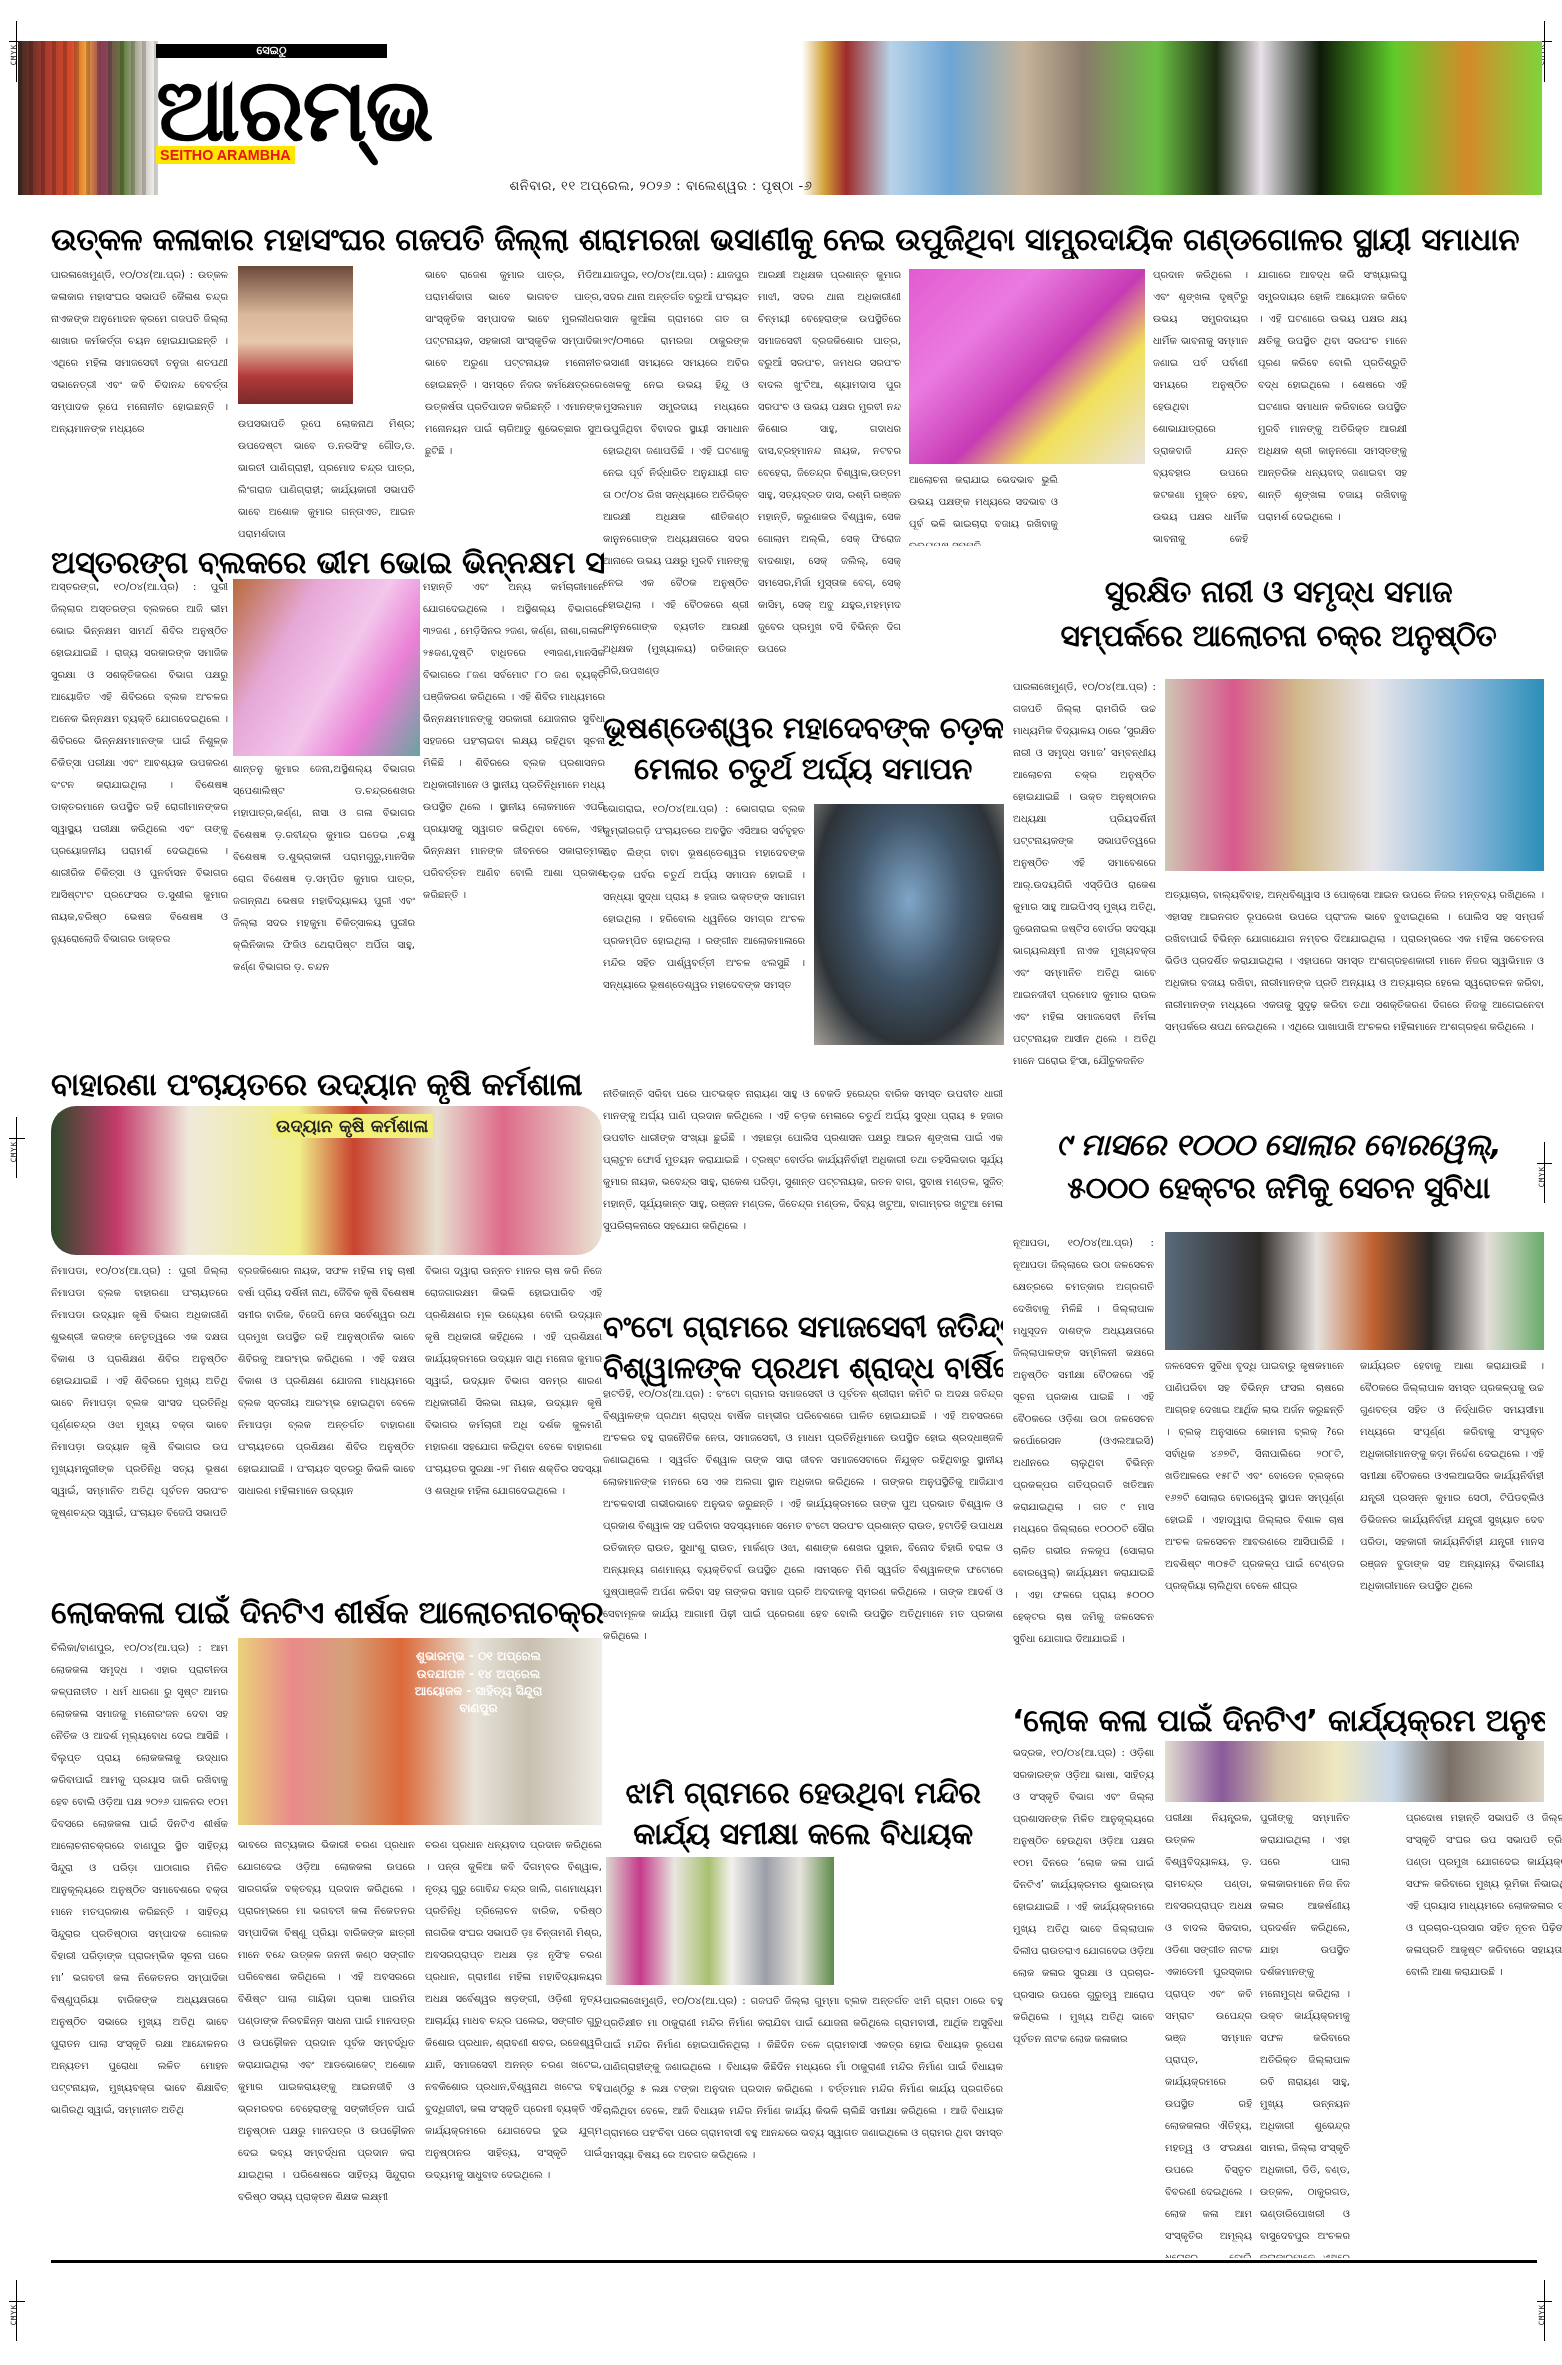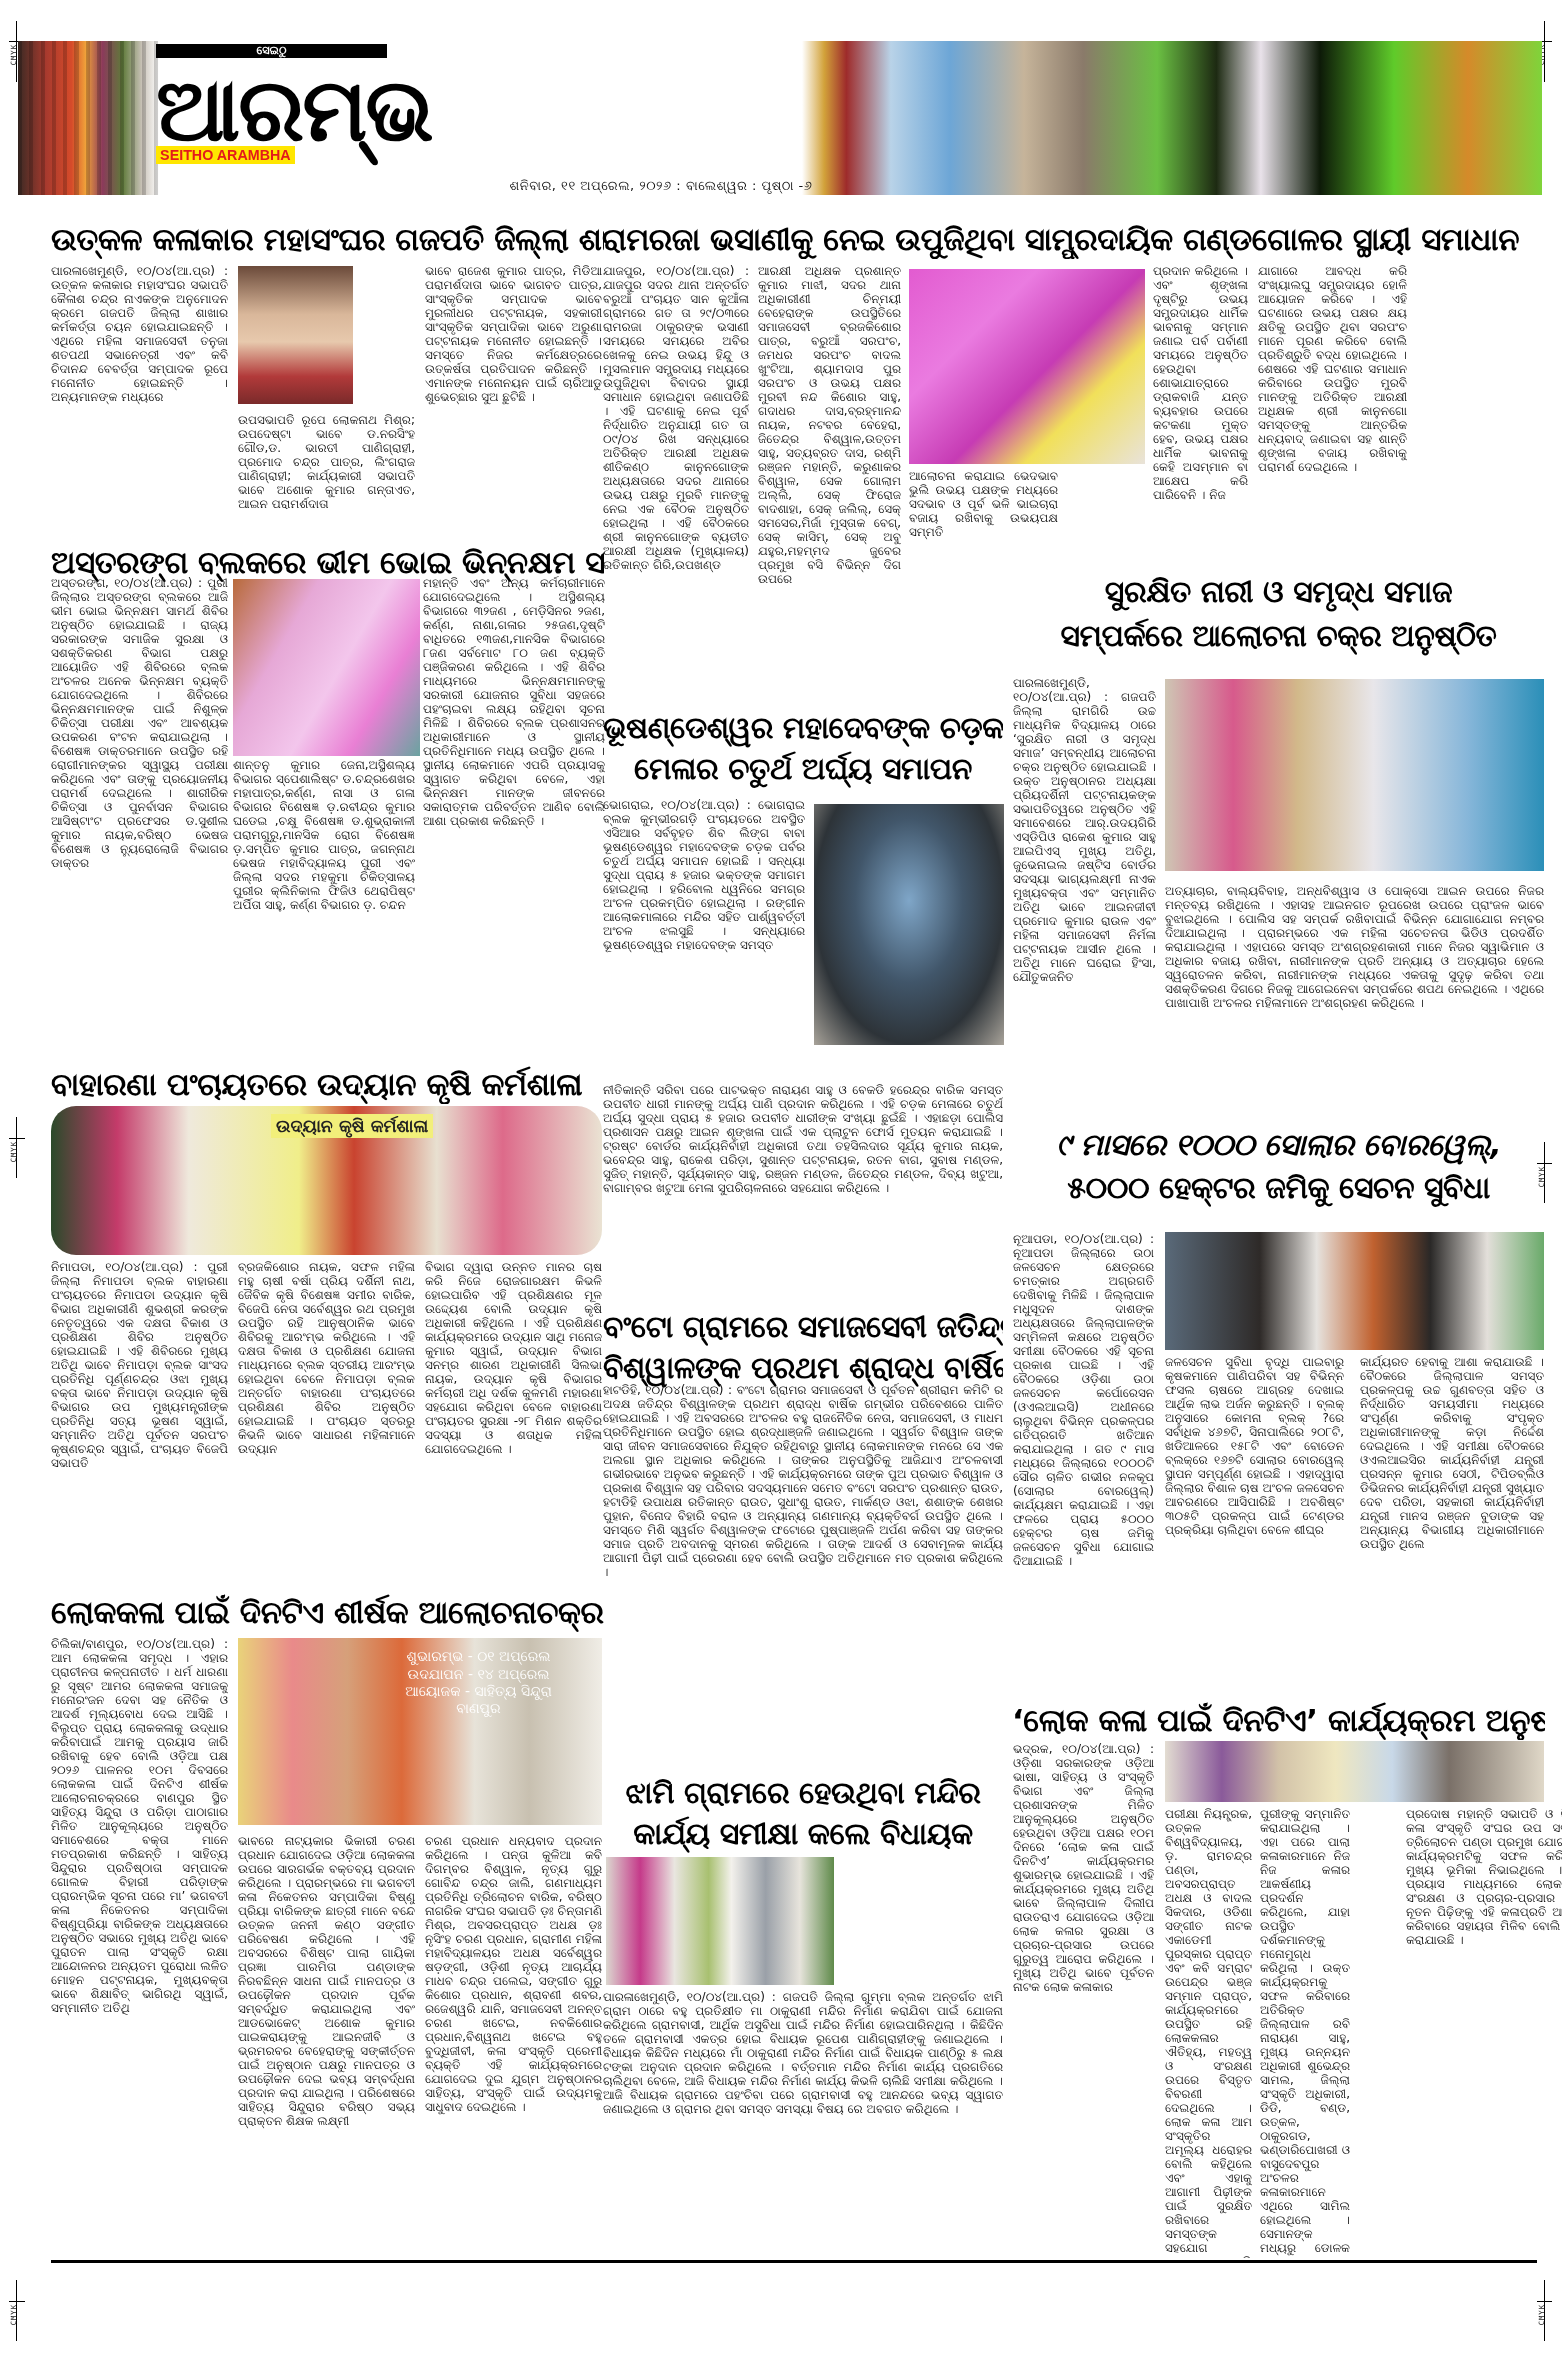--- a/index.html
+++ b/index.html
@@ -24,21 +24,21 @@
   .logo-main { position: absolute; left: 0; top: 15.4px; width: 231px; height: 102px; font-size: 87px; line-height: 102px; font-weight: bold; color: #000; letter-spacing: -2px; }
   .logo-sub { position: absolute; left: 0; top: 102px; padding: 1px 4.1px; background: #ffe600; color: #e31b1b; font-size: 14.3px; font-weight: bold; font-family: "Liberation Sans", sans-serif; }
   .dateline { left: 149px; top: 179px; width: 717px; font-size: 13px; text-align: center; letter-spacing: 0.5px; }
 
   
   .hl { position: absolute; font-weight: bold; color: #000; font-family: "DejaVu Sans", sans-serif; white-space: nowrap; overflow: hidden; letter-spacing: -0.5px; }
   .hl.big { font-size: 31px; line-height: 39px; }
   .hl.med { font-size: 30px; line-height: 41px; text-align: center; }
 
   
-  .col { position: absolute; font-size: 12px; line-height: 14px; text-align: justify; color: #111; overflow: hidden; }
+  .col { position: absolute; font-size: 10px; line-height: 22px; text-align: justify; color: #111; overflow: hidden; }
 
   .photo { position: absolute; overflow: hidden; }
   .rule { position: absolute; background: #000; }
 </style>
 </head>
 <body>
 
 <div class="regmark" style="left:9.2px; top:20.5px;">
     <div class="v"></div>
     <div class="h"></div>
@@ -149,21 +149,21 @@
 <article>
   <h2 class="hl med" style="left:603px; top:1306px; width:400px;">ବଂଟୋ ଗ୍ରାମରେ ସମାଜସେବୀ ଜତିନ୍ଦ୍ର</h2>
   <h2 class="hl med" style="left:603px; top:1347px; width:400px;">ବିଶ୍ୱାଳଙ୍କ ପ୍ରଥମ ଶ୍ରାଦ୍ଧ ବାର୍ଷିକୀ ପାଳିତ</h2>
   <div class="col" style="left:603px; top:1383px; width:400px; height:359px;">ହାଟଡିହି, ୧୦/୦୪(ଆ.ପ୍ର) : ବଂଟୋ ଗ୍ରାମର ସମାଜସେବୀ ଓ ପୂର୍ବତନ ଶ୍ରୀରାମ କମିଟି ର ଅଦକ୍ଷ ଜତିନ୍ଦ୍ର ବିଶ୍ୱାଳଙ୍କ ପ୍ରଥମ ଶ୍ରାଦ୍ଧ ବାର୍ଷିକ ଗମ୍ଭୀର ପରିବେଶରେ ପାଳିତ ହୋଇଯାଇଛି । ଏହି ଅବସରରେ ଅଂଚଳର ବହୁ ରାଜନୈତିକ ନେତା, ସମାଜସେବୀ, ଓ ମାଧମ ପ୍ରତିନିଧିମାନେ ଉପସ୍ଥିତ ହୋଇ ଶ୍ରଦ୍ଧାଞ୍ଜଳି ଜଣାଇଥିଲେ । ସ୍ୱର୍ଗତ ବିଶ୍ୱାଳ ତାଙ୍କ ସାରା ଜୀବନ ସମାଜସେବାରେ ନିଯୁକ୍ତ ରହିଥିବାରୁ ସ୍ଥାନୀୟ ଲୋକମାନଙ୍କ ମନରେ ସେ ଏକ ଅଲଗା ସ୍ଥାନ ଅଧିକାର କରିଥିଲେ । ତାଙ୍କର ଅନୁପସ୍ଥିତିକୁ ଆଜିଯାଏ ଅଂଚଳବାସୀ ଗଭୀରଭାବେ ଅନୁଭବ କରୁଛନ୍ତି । ଏହି କାର୍ଯ୍ୟକ୍ରମରେ ତାଙ୍କ ପୁଅ ପ୍ରଭାତ ବିଶ୍ୱାଳ ଓ ପ୍ରକାଶ ବିଶ୍ୱାଳ ସହ ପରିବାର ସଦସ୍ୟମାନେ ସମେତ ବଂଟୋ ସରପଂଚ ପ୍ରଶାନ୍ତ ରାଉତ, ହଟାଡିହି ଉପାଧକ୍ଷ ରତିକାନ୍ତ ରାଉତ, ସୁଧାଂଶୁ ରାଉତ, ମାର୍କଣ୍ଡ ଓଝା, ଶଶାଙ୍କ ଶେଖର ପୁହାନ, ବିନୋଦ ବିହାରି ବରାଳ ଓ ଅନ୍ୟାନ୍ୟ ଗଣମାନ୍ୟ ବ୍ୟକ୍ତିବର୍ଗ ଉପସ୍ଥିତ ଥିଲେ ।ସମସ୍ତେ ମିଶି ସ୍ୱର୍ଗତ ବିଶ୍ୱାଳଙ୍କ ଫଟୋରେ ପୁଷ୍ପାଞ୍ଜଳି ଅର୍ପଣ କରିବା ସହ ତାଙ୍କର ସମାଜ ପ୍ରତି ଅବଦାନକୁ ସ୍ମରଣ କରିଥିଲେ । ତାଙ୍କ ଆଦର୍ଶ ଓ ସେବାମୂଳକ କାର୍ଯ୍ୟ ଆଗାମୀ ପିଢ଼ୀ ପାଇଁ ପ୍ରେରଣା ହେବ ବୋଲି ଉପସ୍ଥିତ ଅତିଥିମାନେ ମତ ପ୍ରକାଶ କରିଥିଲେ ।</div>
 </article>
 
 <article>
   <h2 class="hl big" style="left:51px; top:1593px; width:553px;">ଲୋକକଳା ପାଇଁ ଦିନଟିଏ ଶୀର୍ଷକ ଆଲୋଚନାଚକ୍ର ଅନୁଷ୍ଠିତ</h2>
   <div class="col" style="left:51px; top:1637px; width:177px; height:617px;">ଚିଲିକା/ବାଣପୁର, ୧୦/୦୪(ଆ.ପ୍ର) : ଆମ ଲୋକକଳା ସମୃଦ୍ଧ । ଏହାର ପ୍ରାଚୀନତା କଳ୍ପନାତୀତ । ଧର୍ମ ଧାରଣା ରୁ ସୃଷ୍ଟ ଆମର ଲୋକକଳା ସମାଜକୁ ମନୋରଂଜନ ଦେବା ସହ ନୈତିକ ଓ ଆଦର୍ଶ ମୂଲ୍ୟବୋଧ ଦେଇ ଆସିଛି । ବିଲୁପ୍ତ ପ୍ରାୟ ଲୋକକଳାକୁ ଉଦ୍ଧାର କରିବାପାଇଁ ଆମକୁ ପ୍ରୟାସ ଜାରି ରଖିବାକୁ ହେବ ବୋଲି ଓଡ଼ିଆ ପକ୍ଷ ୨୦୨୬ ପାଳନର ୧୦ମ ଦିବସରେ ଲୋକକଳା ପାଇଁ ଦିନଟିଏ ଶୀର୍ଷକ ଆଲୋଚନାଚକ୍ରରେ ବାଣପୁର ସ୍ଥିତ ସାହିତ୍ୟ ସିନ୍ଦୁରା ଓ ପରିଡ଼ା ପାଠାଗାର ମିଳିତ ଆନୁକୂଲ୍ୟରେ ଅନୁଷ୍ଠିତ ସମାବେଶରେ ବକ୍ତା ମାନେ ମତପ୍ରକାଶ କରିଛନ୍ତି । ସାହିତ୍ୟ ସିନ୍ଦୁରାର ପ୍ରତିଷ୍ଠାତା ସମ୍ପାଦକ ଗୋଲକ ବିହାରୀ ପରିଡ଼ାଙ୍କ ପ୍ରାରମ୍ଭିକ ସୂଚନା ପରେ ମା’ ଭଗବତୀ କଳା ନିକେତନର ସମ୍ପାଦିକା ବିଷ୍ଣୁପ୍ରିୟା ବାରିକଙ୍କ ଅଧ୍ୟକ୍ଷତାରେ ଅନୁଷ୍ଠିତ ସଭାରେ ମୁଖ୍ୟ ଅତିଥି ଭାବେ ପୁରାତନ ପାଲା ସଂସ୍କୃତି ରକ୍ଷା ଆନ୍ଦୋଳନର ଅନ୍ୟତମ ପୁରୋଧା ଲଳିତ ମୋହନ ପଟ୍ଟନାୟକ, ମୁଖ୍ୟବକ୍ତା ଭାବେ ଶିକ୍ଷାବିତ୍ ଭାଗିରଥି ସ୍ୱାଇଁ, ସମ୍ମାନୀତ ଅତିଥି</div>
   <div class="photo" style="left:238px; top:1638px; width:364px; height:187px; background:linear-gradient(90deg,#e9d37a 0%,#e98a8a 15%,#d6a07a 30%,#dc6a3a 45%,#e7e3d9 65%,#c8c0b0 80%,#f0ede6 100%);">
-    <div style="position:absolute; left:143px; top:10.2px; width:195px; font-size:14px; font-weight:normal; color:#fff; line-height:17.4px; text-align:center;">
+    <div style="position:absolute; left:143px; top:10.2px; width:195px; font-size:12px; font-weight:bold; color:#fff; line-height:17.4px; text-align:center;">
       <div>ଶୁଭାରମ୍ଭ - ୦୧ ଅପ୍ରେଲ</div>
       <div>ଉଦଯାପନ - ୧୪ ଅପ୍ରେଲ</div>
       <div>ଆୟୋଜକ - ସାହିତ୍ୟ ସିନ୍ଦୁରା</div>
       <div>ବାଣପୁର</div>
     </div>
   </div>
   <div class="col" style="left:238px; top:1834px; width:177px; height:420px;">ଭାବରେ ନାଟ୍ୟକାର ଭିକାରୀ ଚରଣ ପ୍ରଧାନ ଯୋଗଦେଇ ଓଡ଼ିଆ ଲୋକକଳା ଉପରେ ସାରଗର୍ଭକ ବକ୍ତବ୍ୟ ପ୍ରଦାନ କରିଥିଲେ । ପ୍ରାରମ୍ଭରେ ମା ଭଗବତୀ କଳା ନିକେତନର ସମ୍ପାଦିକା ବିଷ୍ଣୁ ପ୍ରିୟା ବାରିକଙ୍କ ଛାତ୍ରୀ ମାନେ ବନ୍ଦେ ଉତ୍କଳ ଜନନୀ କଣ୍ଠ ସଙ୍ଗୀତ ପରିବେଷଣ କରିଥିଲେ । ଏହି ଅବସରରେ ବିଶିଷ୍ଟ ପାଲା ଗାୟିକା ପ୍ରଜ୍ଞା ପାରମିତା ପଣ୍ଡାଙ୍କ ନିରବଛିନ୍ନ ସାଧନା ପାଇଁ ମାନପତ୍ର ଓ ଉପଢ଼ୌକନ ପ୍ରଦାନ ପୂର୍ବକ ସମ୍ବର୍ଦ୍ଧିତ କରାଯାଇଥିଲା ଏବଂ ଆଡଭୋକେଟ୍ ଅଶୋକ କୁମାର ପାଇକରାୟଙ୍କୁ ଆଇନଜୀବି ଓ ଭ୍ରମରବର ବେହେରାଙ୍କୁ ସଙ୍କୀର୍ତ୍ତନ ପାଇଁ ଅନୁଷ୍ଠାନ ପକ୍ଷରୁ ମାନପତ୍ର ଓ ଉପଢ଼ୌକନ ଦେଇ ଭବ୍ୟ ସମ୍ବର୍ଦ୍ଧନା ପ୍ରଦାନ କରା ଯାଇଥିଲା । ପରିଶେଷରେ ସାହିତ୍ୟ ସିନ୍ଦୁରାର ବରିଷ୍ଠ ସଭ୍ୟ ପ୍ରାକ୍ତନ ଶିକ୍ଷକ ଲକ୍ଷ୍ମୀ</div>
   <div class="col" style="left:425px; top:1834px; width:177px; height:420px;">ଚରଣ ପ୍ରଧାନ ଧନ୍ୟବାଦ ପ୍ରଦାନ କରିଥିଲେ । ପନ୍ତା କୁଳିଆ କବି ଦିଗମ୍ବର ବିଶ୍ୱାଳ, ନୃତ୍ୟ ଗୁରୁ ଗୋବିନ୍ଦ ଚନ୍ଦ୍ର ଜାଲି, ଗଣମାଧ୍ୟମ ପ୍ରତିନିଧି ତ୍ରିଲୋଚନ ବାରିକ, ବରିଷ୍ଠ ନାଗରିକ ସଂଘର ସଭାପତି ଡ଼ଃ ଚିନ୍ତାମଣି ମିଶ୍ର, ଅବସରପ୍ରାପ୍ତ ଅଧକ୍ଷ ଡ଼ଃ ନୃସିଂହ ଚରଣ ପ୍ରଧାନ, ଗ୍ରାମୀଣ ମହିଳା ମହାବିଦ୍ୟାଳୟର ଅଧକ୍ଷ ସର୍ବେଶ୍ୱର ଷଡ଼ଙ୍ଗୀ, ଓଡ଼ିଶୀ ନୃତ୍ୟ ଆଚାର୍ଯ୍ୟ ମାଧବ ଚନ୍ଦ୍ର ପଲେଇ, ସଙ୍ଗୀତ ଗୁରୁ କିଶୋର ପ୍ରଧାନ, ଶ୍ରାବଣୀ ଶବର, ରଜେଶ୍ୱରି ଯାନି, ସମାଜସେବୀ ଅନନ୍ତ ଚରଣ ଖଟେଇ, ନବକିଶୋର ପ୍ରଧାନ,ବିଶ୍ୱନାଥ ଖଟେଇ ବହୁ ବୁଦ୍ଧିଜୀବୀ, କଳା ସଂସ୍କୃତି ପ୍ରେମୀ ବ୍ୟକ୍ତି ଏହି କାର୍ଯ୍ୟକ୍ରମରେ ଯୋଗଦେଇ ଦୁଇ ଯୁଗ୍ମ ଅନୁଷ୍ଠାନର ସାହିତ୍ୟ, ସଂସ୍କୃତି ପାଇଁ ଉଦ୍ୟମକୁ ସାଧୁବାଦ ଦେଇଥିଲେ ।</div>
 </article>
 

